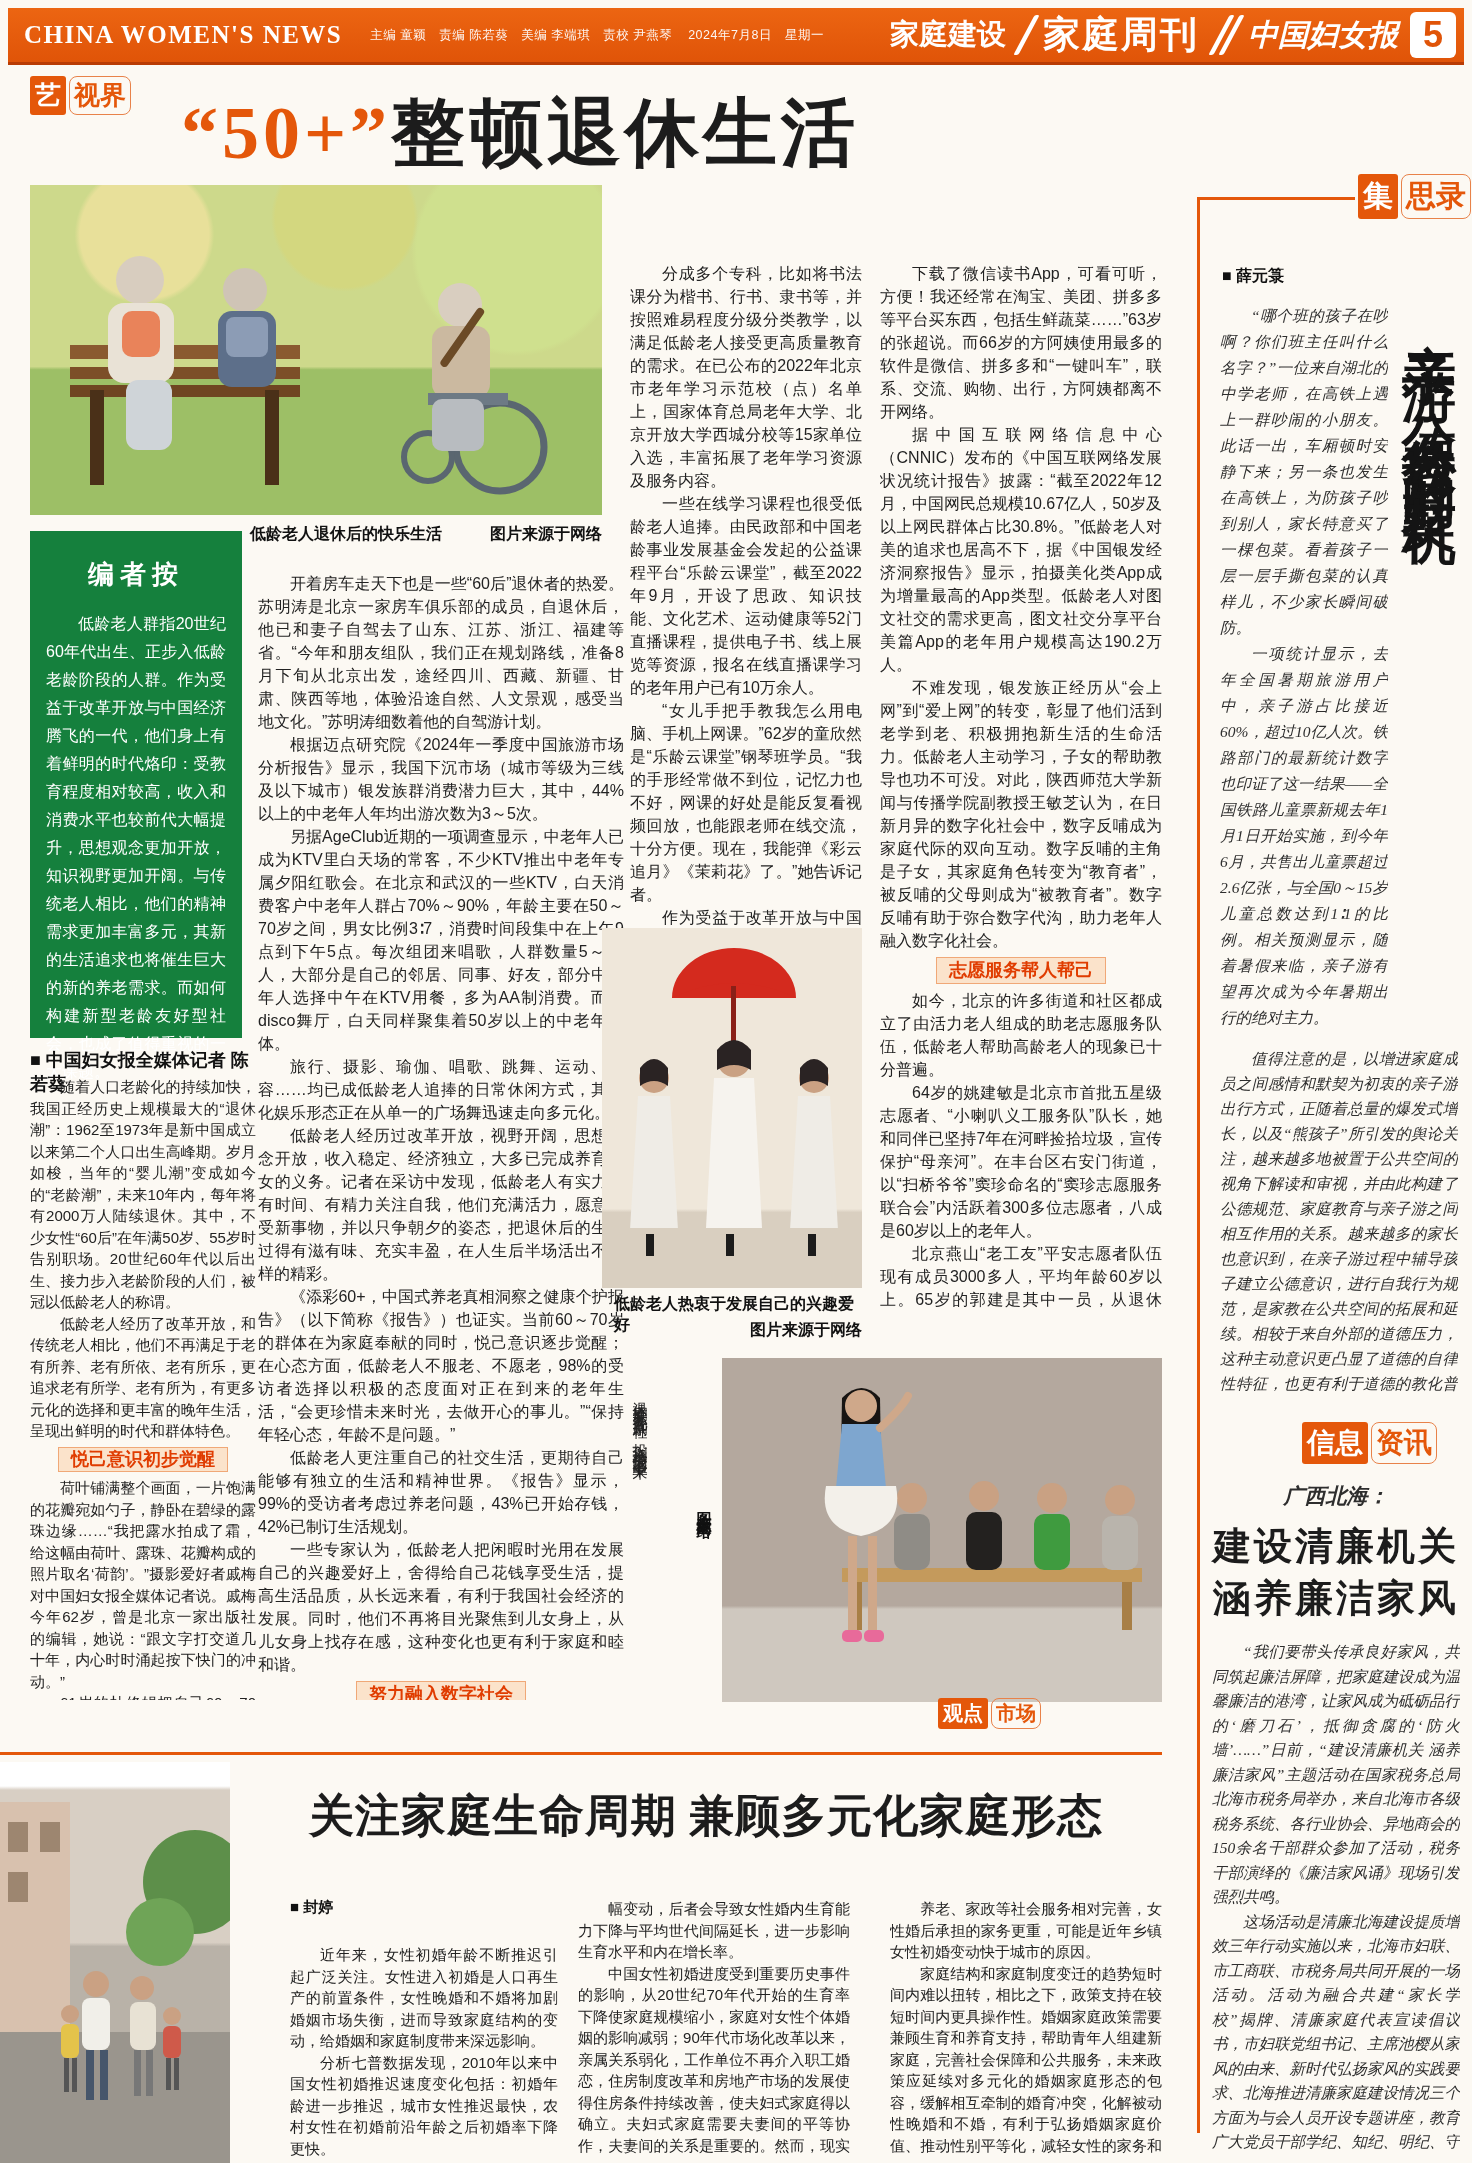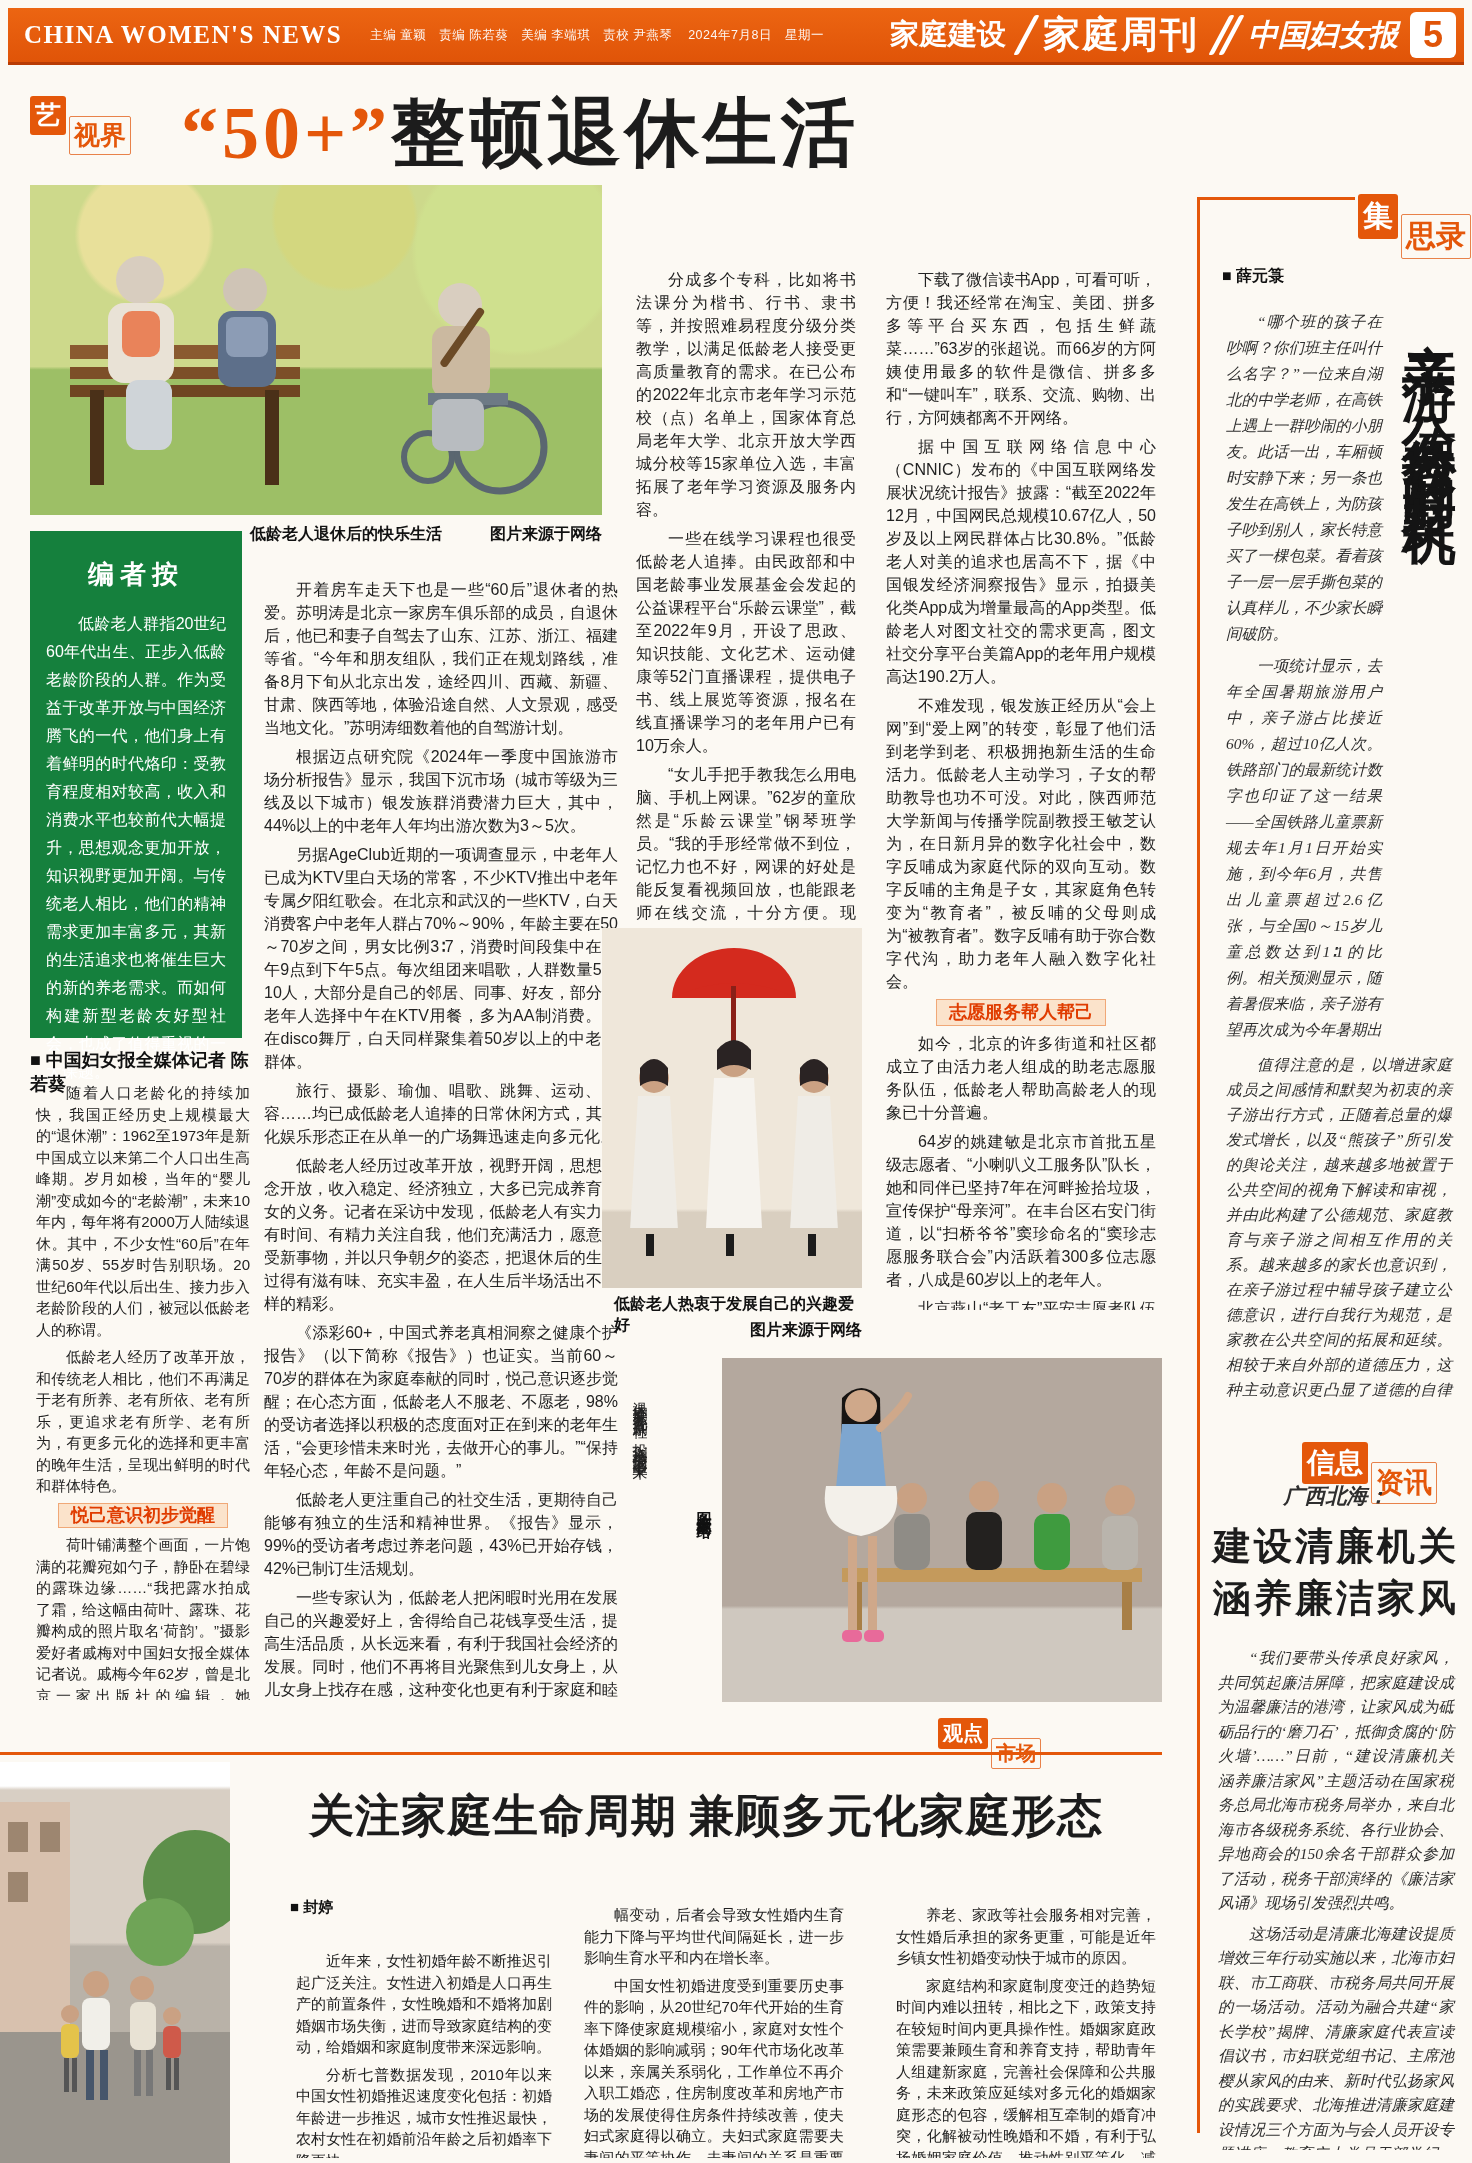--- a/index.html
+++ b/index.html
@@ -13,27 +13,27 @@
   .mast-credits{font-size:12.5px;opacity:.95;letter-spacing:.5px;}
   .mast-cn1{font-size:29px;font-weight:bold;}
   .mast-cn2{font-size:37px;font-weight:bold;letter-spacing:2px;}
   .slash{width:5px;height:40px;background:#fff;transform:skewX(-28deg);border-radius:2px;}
   .papername{font-family:"Liberation Serif",serif;font-style:italic;font-weight:bold;font-size:30px;}
   .pagebox{width:46px;height:46px;background:#fff;border-radius:6px;display:flex;align-items:center;
            justify-content:center;color:#e05408;font-size:36px;font-weight:bold;}
   
   .seal{display:flex;align-items:center;font-family:"Liberation Serif",serif;font-weight:bold;}
   .seal .solid{background:#e4570a;color:#fff;padding:2px 5px;border-radius:3px;}
-  .seal .outline{color:#e4570a;border:1.5px solid #e8824a;padding:1px 4px;margin-left:3px;border-radius:2px;margin-top:40px;}
+  .seal .outline{color:#e4570a;border:1.5px solid #e8824a;padding:1px 4px;margin-left:3px;border-radius:8px;}
   
   .headline{font-family:"Liberation Serif",serif;font-weight:bold;font-size:74px;letter-spacing:4px;
             text-align:center;white-space:nowrap;}
   .headline .hl-orange{color:#e4570a;}
   .bodytxt{font-size:16px;line-height:23px;text-align:justify;overflow:hidden;color:#222;}
-  .bodytxt p{margin:6px;text-indent:2em;}
+  .bodytxt p{margin:0;text-indent:2em;}
   .smalltxt{font-size:15px;line-height:21.5px;}
   .chip{display:block;width:fit-content;margin:5px auto;background:#fbe3cb;color:#e03c00;
         font-weight:bold;font-size:18px;padding:1px 12px;border:1px solid #f0a877;text-indent:0;}
   .byline{font-weight:bold;font-size:18px;color:#111;}
   .edbox{background:#15803d;color:#fff;padding:26px 16px 10px;box-sizing:border-box;}
   .edbox h3{margin:0 0 18px;text-align:center;font-size:26px;letter-spacing:6px;font-weight:bold;}
   .edbox p{margin:0;font-size:16px;line-height:28px;text-align:justify;text-indent:2em;}
   .cap{font-weight:bold;font-size:16px;color:#111;}
   .vert{writing-mode:vertical-lr;letter-spacing:2px;}
   

